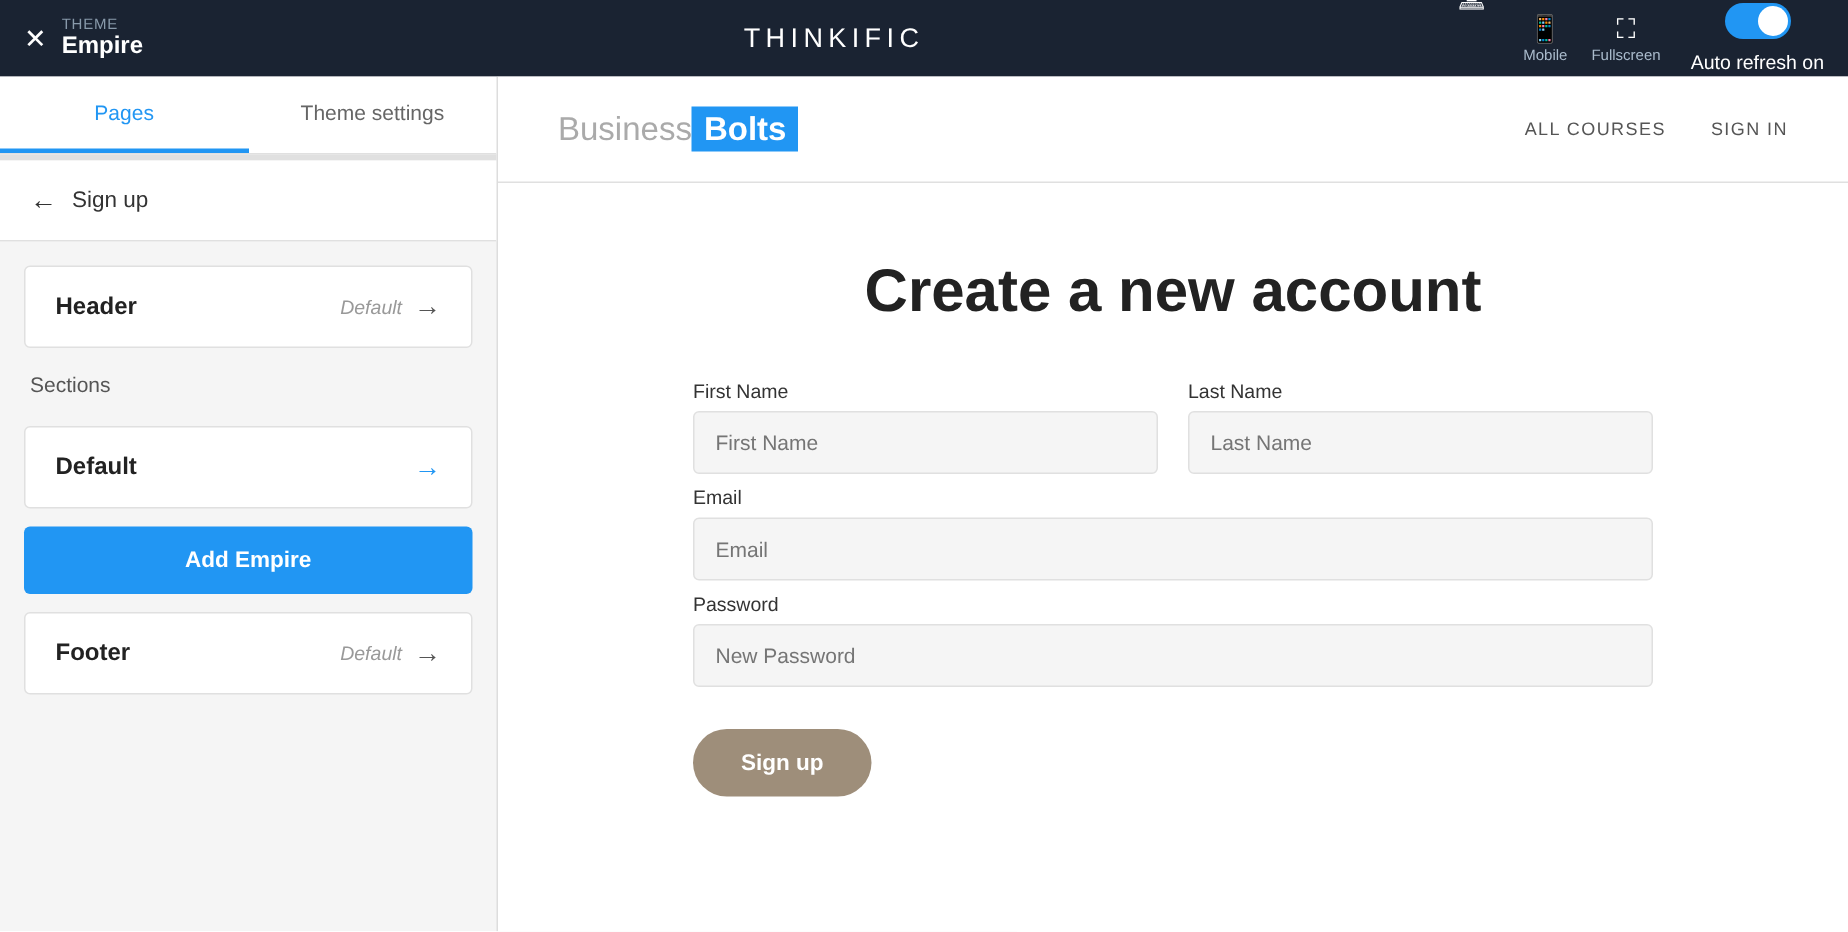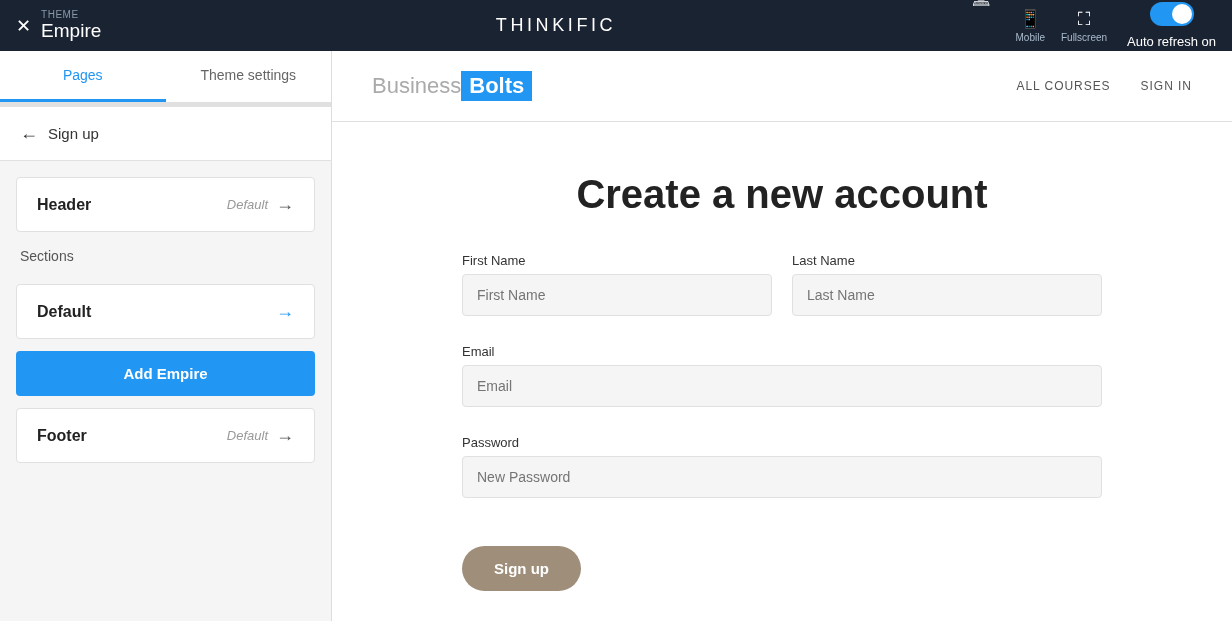--- a/index.html
+++ b/index.html
@@ -23,21 +23,21 @@
     .close-btn {
       color: white;
       font-size: 18px;
       cursor: pointer;
       background: none;
       border: none;
       line-height: 1;
     }
     .theme-info { color: white; }
     .theme-label { font-size: 10px; color: #8899aa; text-transform: uppercase; letter-spacing: 0.05em; }
-    .theme-name { font-size: 19px; font-weight: 400; }
+    .theme-name { font-size: 16px; font-weight: 700; }
     .topbar-center {
       flex: 1;
       display: flex;
       justify-content: center;
     }
     .topbar-logo {
       color: white;
       font-size: 18px;
       font-weight: 300;
       letter-spacing: 0.2em;
@@ -225,21 +225,21 @@
       color: #222;
       margin-bottom: 36px;
     }
     .form-container {
       width: 640px;
       max-width: 100%;
     }
     .form-row {
       display: flex;
       gap: 20px;
-      margin-bottom: 28px;
+      margin-bottom: 8px;
     }
     .form-group {
       display: flex;
       flex-direction: column;
       gap: 6px;
       flex: 1;
     }
     .form-label { font-size: 13px; color: #333; font-weight: 500; }
     .form-input {
       padding: 12px 14px;

